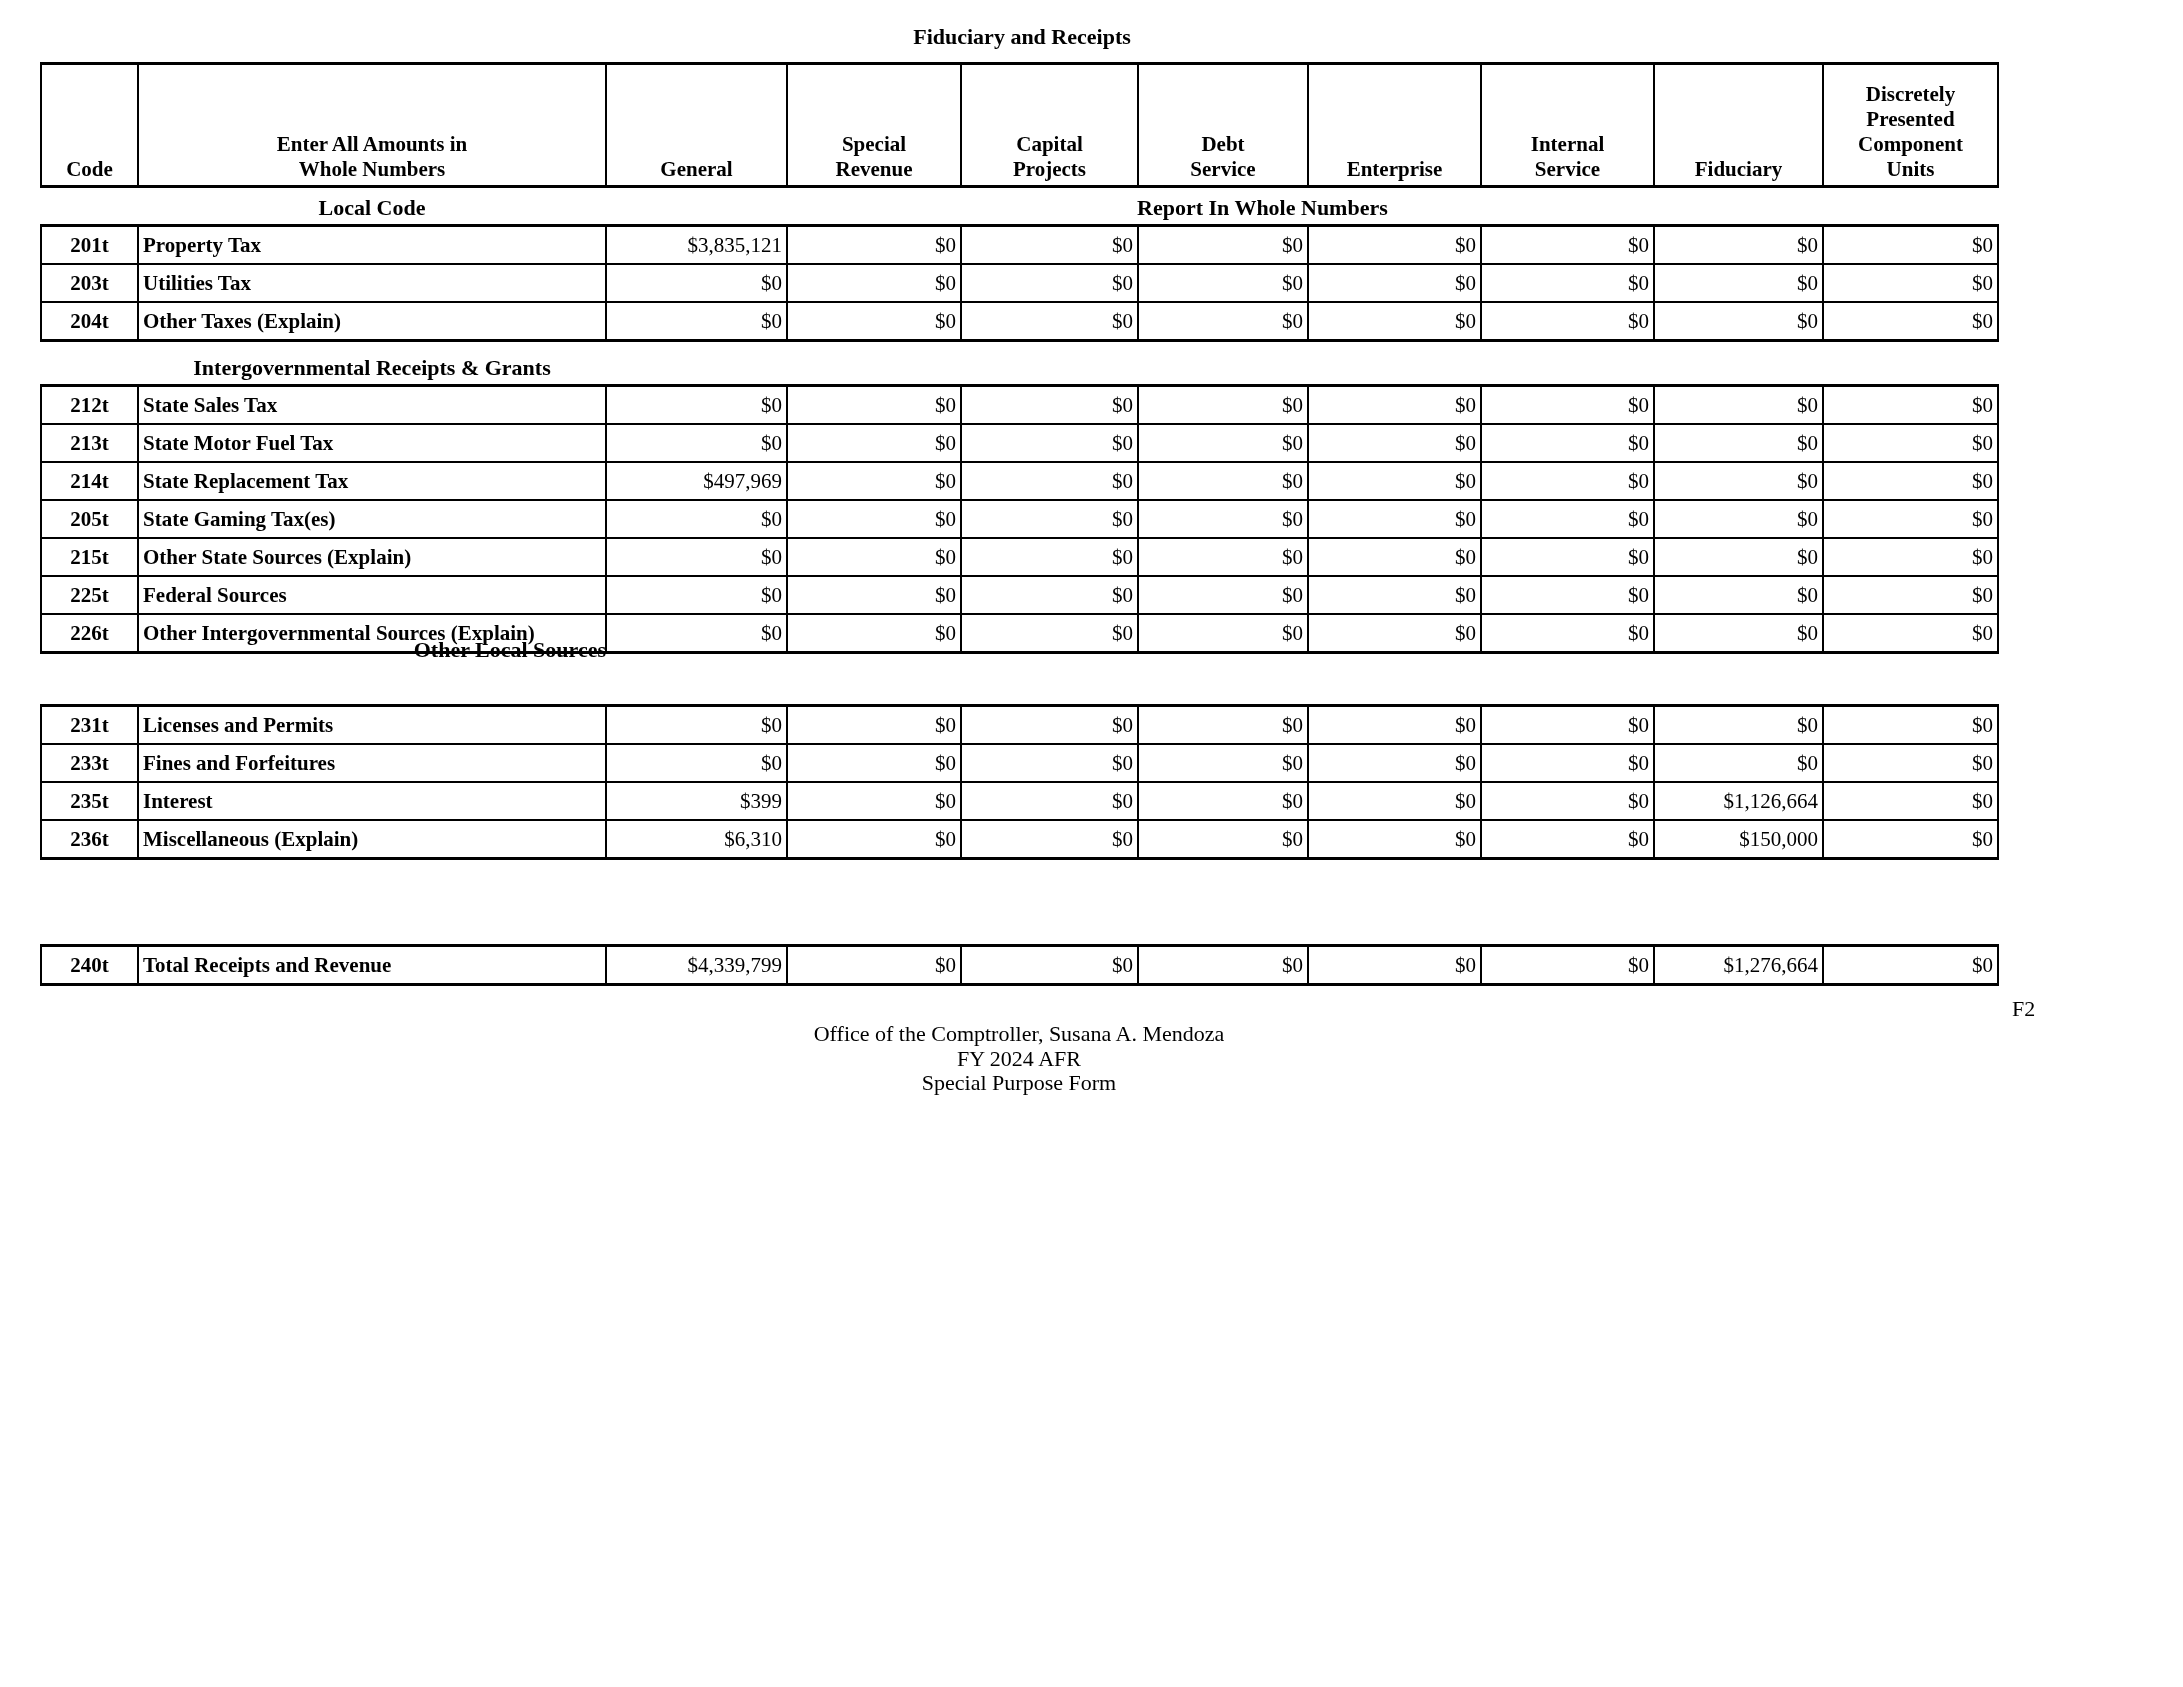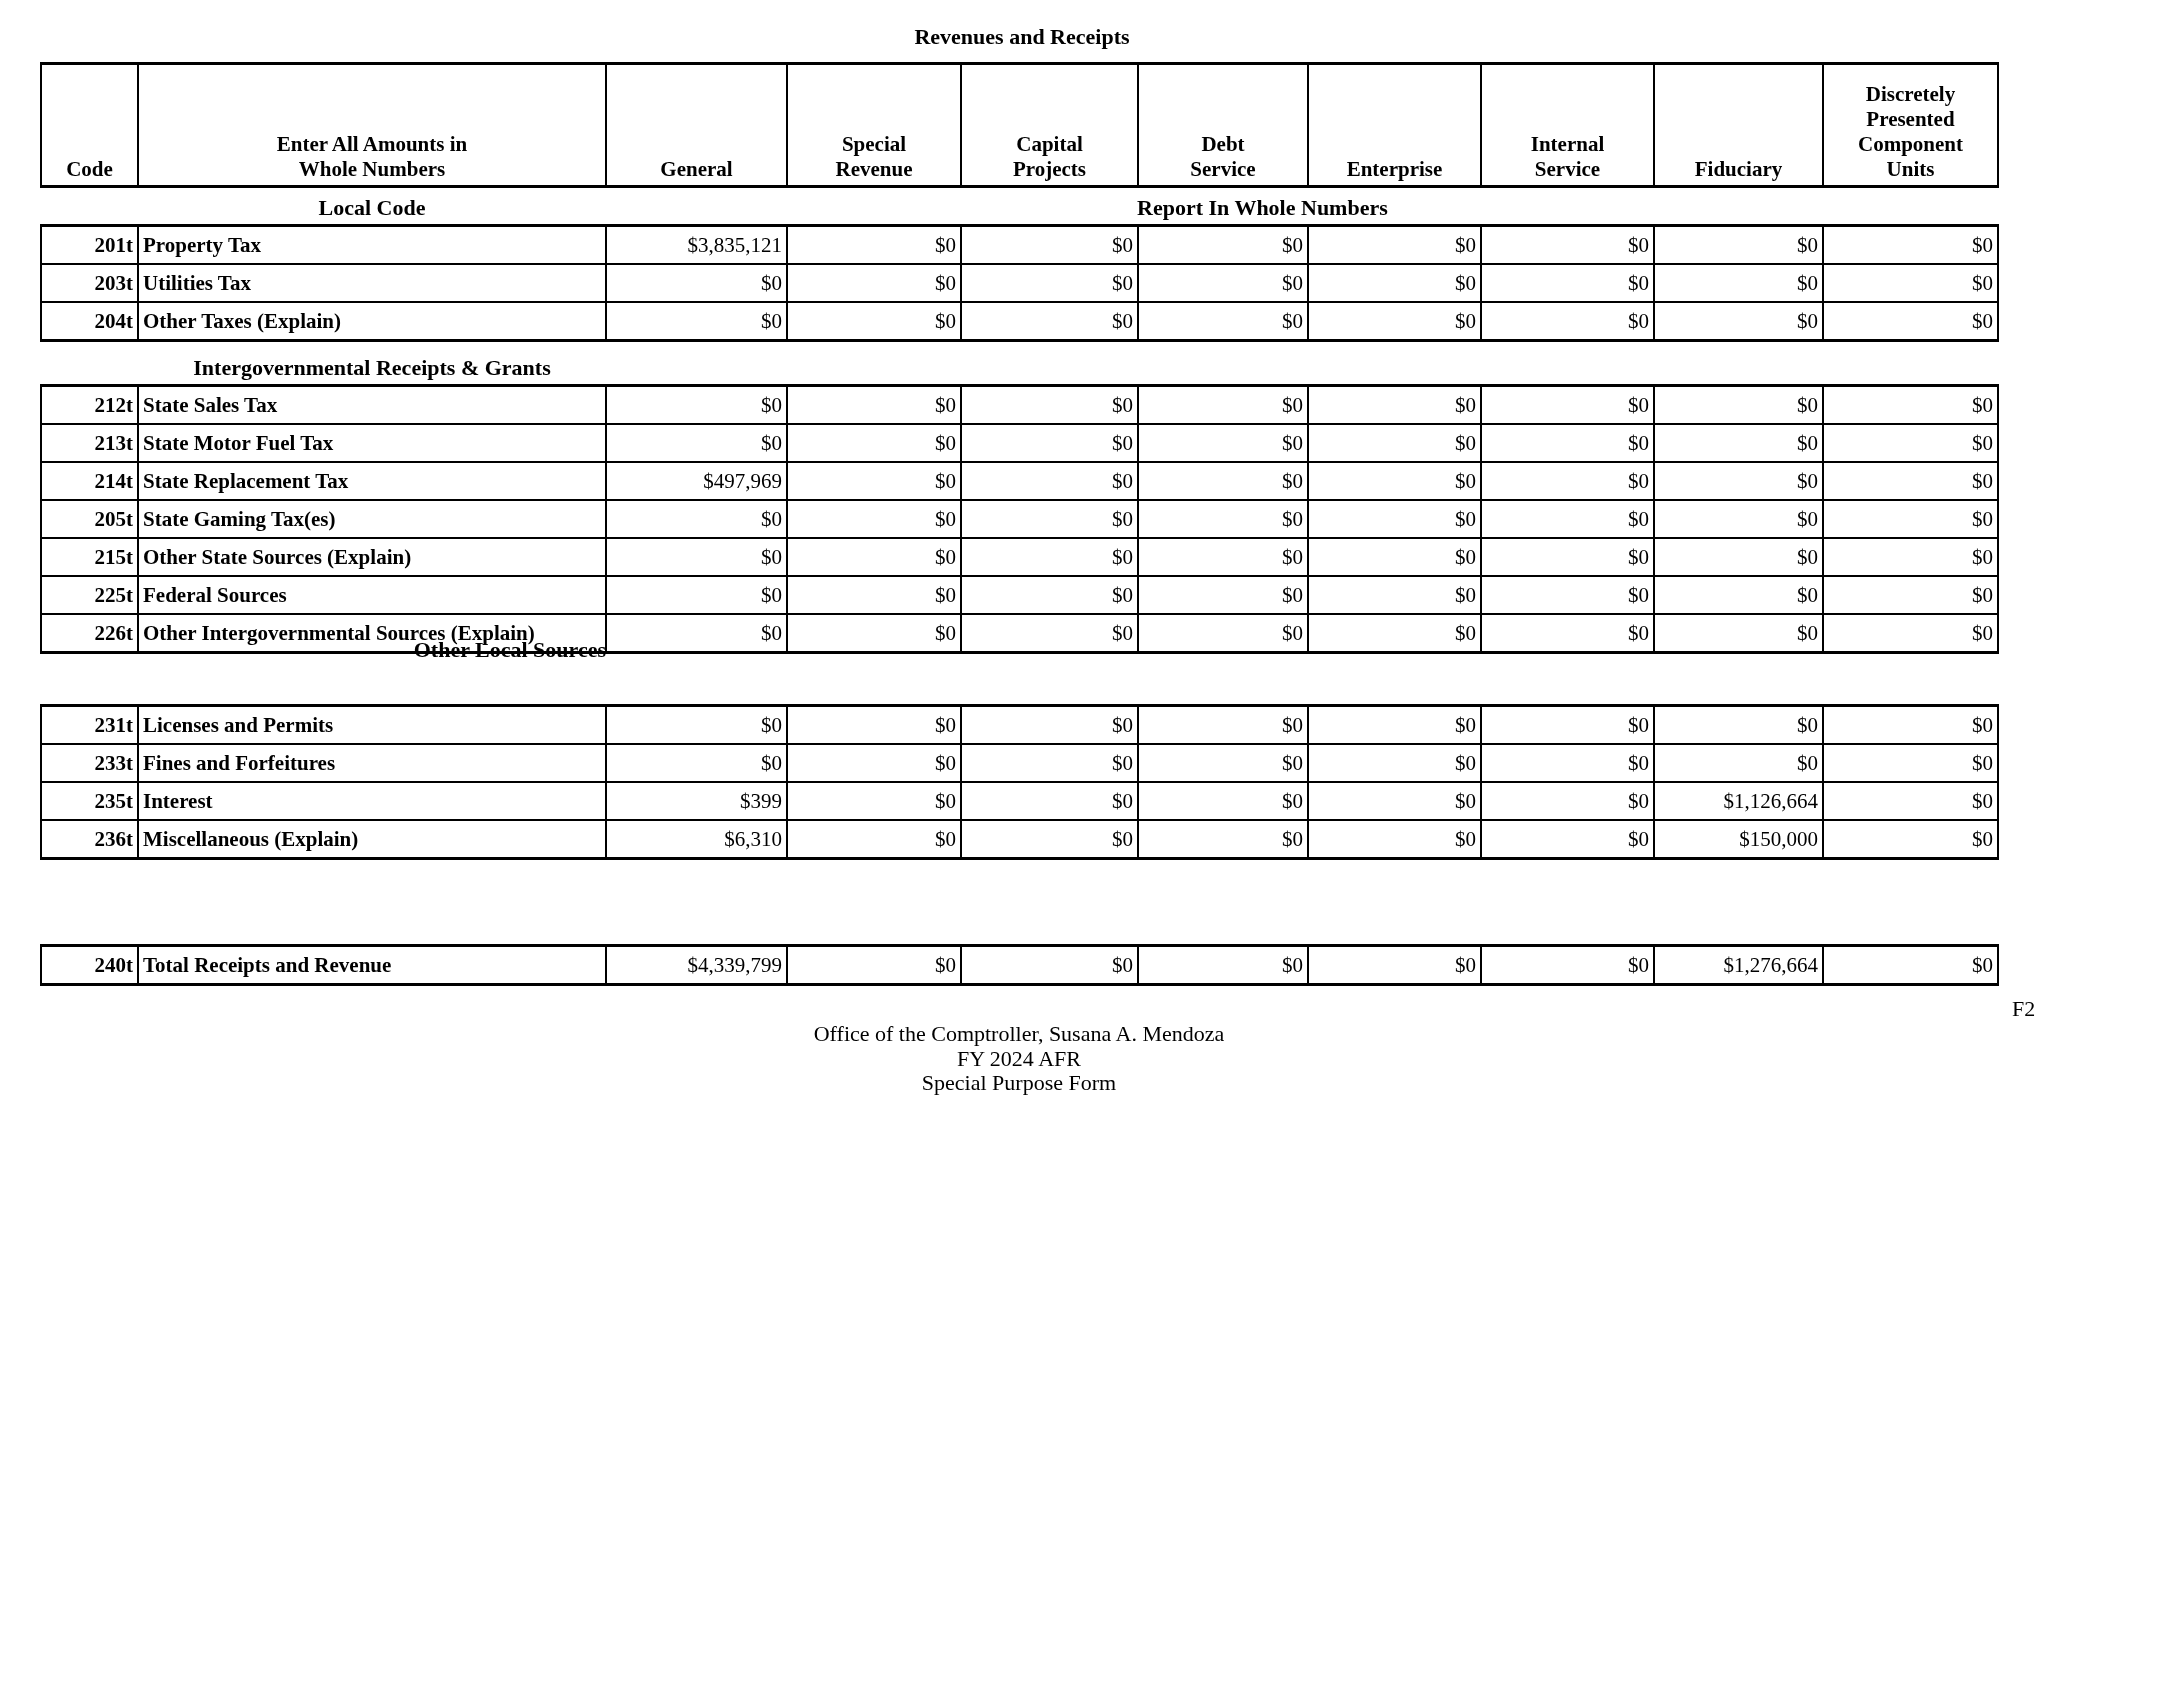--- a/index.html
+++ b/index.html
@@ -11,31 +11,31 @@
   col.c-code{width:97px} col.c-desc{width:468px} col.c-num{width:181px}
   col.c-num2{width:174px} col.c-num3{width:177px} col.c-num4{width:170px}
   col.c-num5{width:173px} col.c-num6{width:173px} col.c-num7{width:169px} col.c-num8{width:175px}
   th, td { border:2px solid #000; font-size:21px; padding:0 4px; overflow:hidden; white-space:nowrap; }
   th { font-weight:bold; vertical-align:bottom; text-align:center; line-height:25px; padding-bottom:2.6px; }
   .hdr { top:62px; }
   .hdr th { height:117px; border-top-width:3.3px; border-bottom-width:3.3px; }
   .grp td { height:36px; }
   .grp tr:first-child td { border-top-width:3.3px; }
   .grp tr:last-child td { border-bottom-width:3.3px; }
-  td.code { font-weight:bold; text-align:right; }
+  td.code { font-weight:bold; text-align:center; }
   td.desc { font-weight:bold; text-align:left; }
   td.num { text-align:right; }
   .section-label { position:absolute; font-weight:bold; font-size:22px; text-align:center; }
   .footer { position:absolute; left:0; width:2038px; text-align:center; font-size:22px; line-height:24.5px; }
   .pageno { position:absolute; font-size:22px; }
 </style>
 </head>
 <body>
 
-<div class="title">Revenues and Receipts</div>
+<div class="title">Fiduciary and Receipts</div>
 
 <table class="hdr">
   <colgroup>
       <col class="c-code">
       <col class="c-desc">
       <col class="c-num">
       <col class="c-num2">
       <col class="c-num3">
       <col class="c-num4">
       <col class="c-num5">

